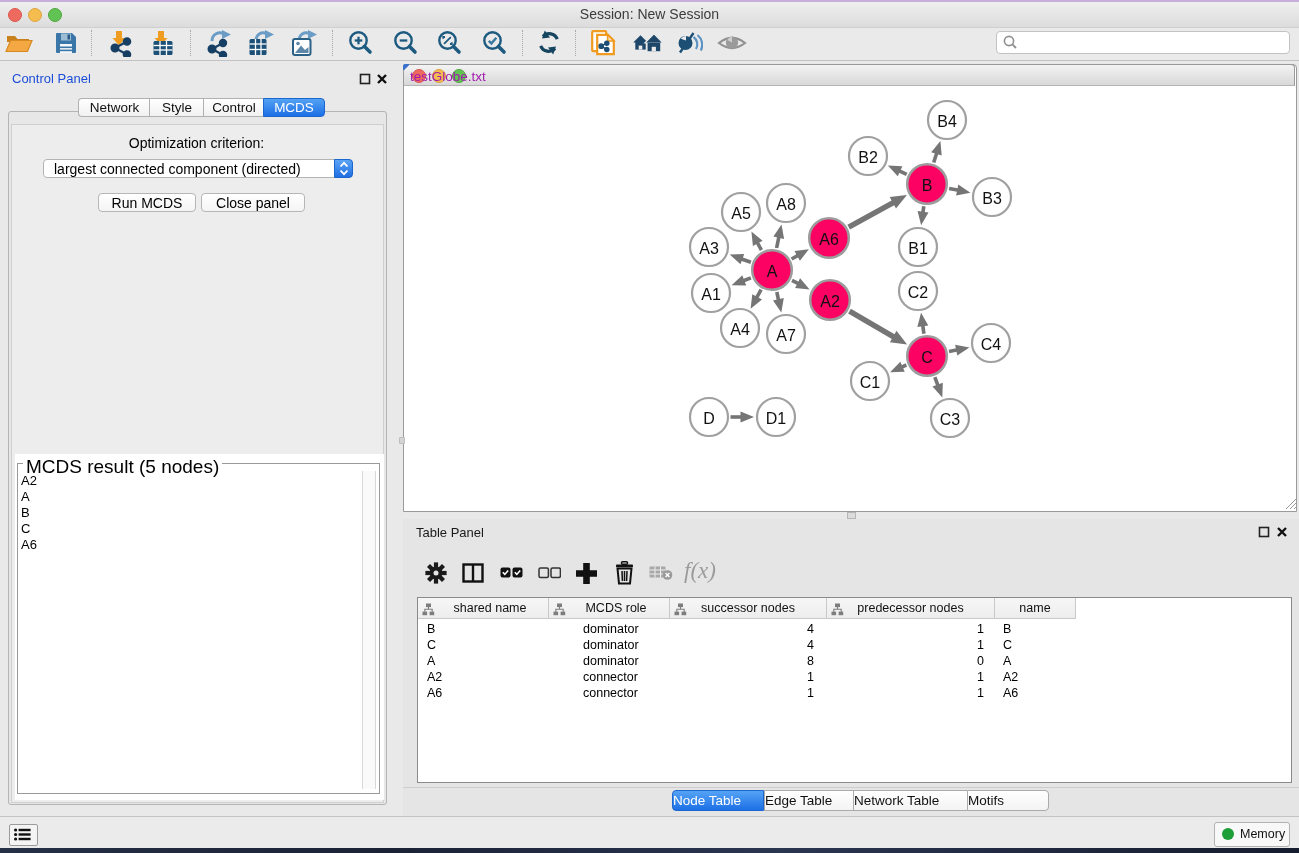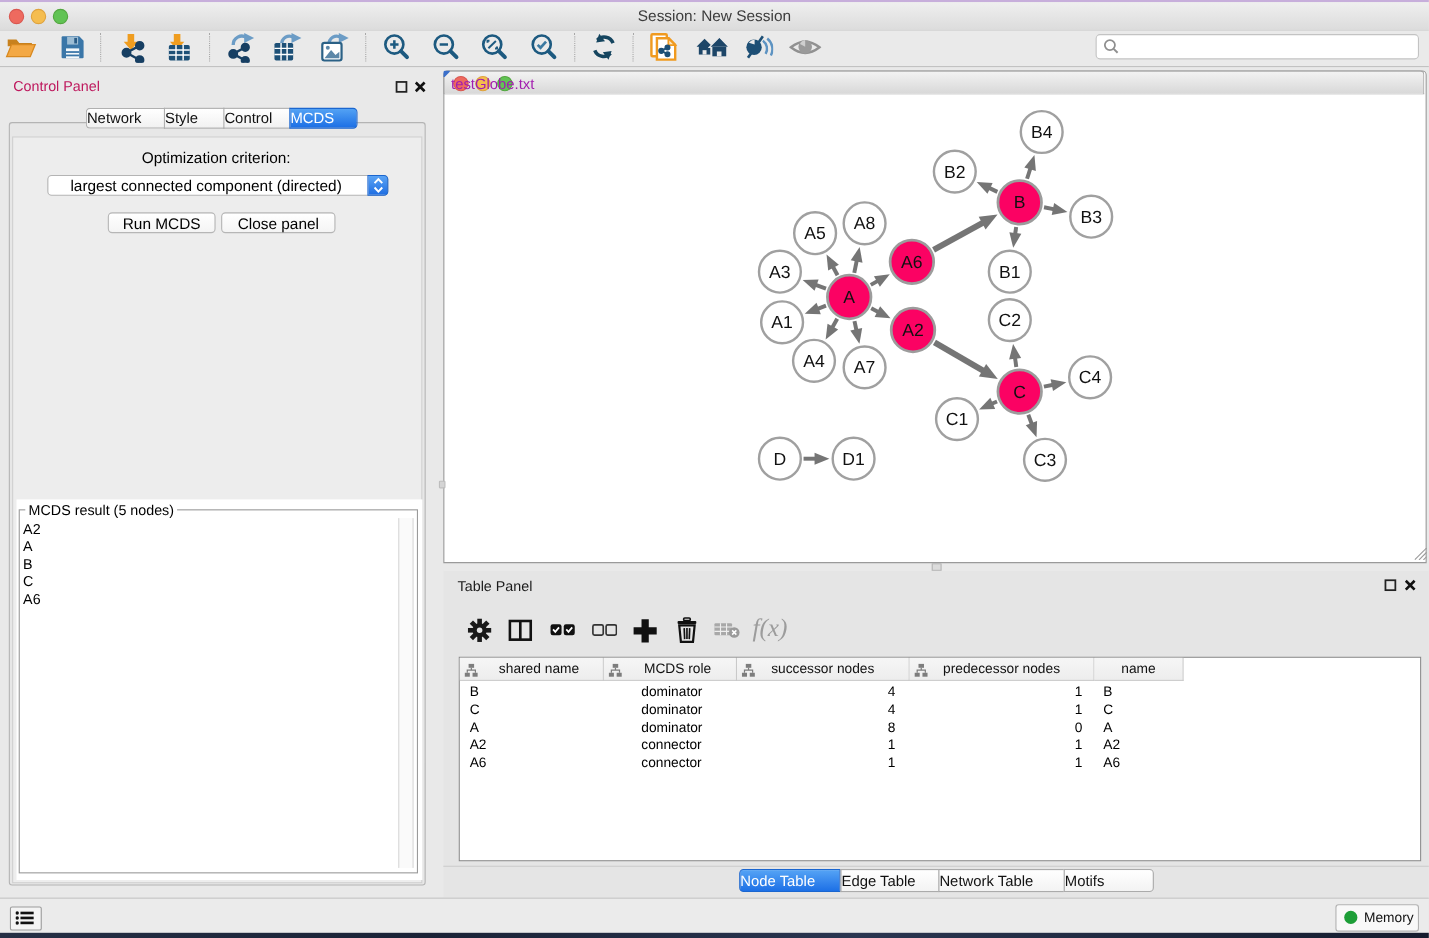--- a/index.html
+++ b/index.html
@@ -11,35 +11,35 @@
 
 #topstrip{left:0;top:0;width:1299px;height:2px;background:#c7aedb}
 #titlebar{left:0;top:2px;width:1299px;height:25px;
  background:linear-gradient(#efefef,#dcdcdc);border-bottom:1px solid #cfcfcf}
 #titletext{left:0;top:6px;width:1299px;text-align:center;font-size:14px;color:#3c3c3c}
 .tl{position:absolute;width:12px;height:12px;border-radius:50%}
 #toolbar{left:0;top:28px;width:1299px;height:32px;background:#eaeaea;border-bottom:1px solid #c2c2c2}
 .tsep{position:absolute;top:30px;height:26px;width:0;border-left:1px dotted #a8a8a8}
 #searchbox{left:996px;top:31px;width:292px;height:21px;background:#fff;border:1px solid #c3c3c3;border-radius:4px}
 
-#cp-title{left:12px;top:71px;font-size:13px;color:#be185d}
+#cp-title{left:12px;top:71px;font-size:13px;color:#1d4ed8}
 #cp-pane{left:8px;top:111px;width:377px;height:692px;border:1px solid #b4b4b4;border-radius:3px;background:#e7e7e7}
 #cp-inner{left:11px;top:124px;width:371px;height:677px;border:1px solid #cfcfcf;background:#ededed}
 #whitepanel{left:15px;top:454px;width:369px;height:346px;background:#fff}
 .tab{position:absolute;top:98px;height:17px;background:linear-gradient(#ffffff,#f1f1f1);border:1px solid #b0b0b0;border-right:none;
- font-size:13.5px;color:#111;text-align:left;line-height:17px}
+ font-size:13.5px;color:#111;text-align:center;line-height:17px}
 .tabsel{background:linear-gradient(#53a2f4,#1c6fe5);color:#fff;border-color:#1b66cf}
 #optlabel{left:8px;top:135px;width:377px;text-align:center;font-size:14px;color:#000}
 #combo{left:43px;top:159px;width:310px;height:19px;background:#fff;border:1px solid #b4b4b4;border-radius:4px;
- font-size:14px;color:#000;line-height:19px;padding-left:20px;box-sizing:border-box}
+ font-size:14px;color:#000;line-height:19px;padding-left:10px;box-sizing:border-box}
 #combobtn{left:334px;top:159px;width:19px;height:19px;border-radius:0 4px 4px 0;background:linear-gradient(#5ba4f5,#1f6ee2);border:1px solid #1b66cf;box-sizing:border-box}
 .btn{position:absolute;height:19px;background:linear-gradient(#ffffff,#f4f4f4);border:1px solid #b6b6b6;border-radius:4px;
  font-size:14px;color:#000;text-align:center;line-height:18px;box-sizing:border-box}
 #fieldset{left:17px;top:463px;width:361px;height:329px;border:1px solid #9a9a9a}
-#fs-legend{left:23px;top:456px;background:#fff;padding:0 3px;font-size:13px;color:#000}
+#fs-legend{left:23px;top:456px;background:#fff;padding:0 3px;font-size:19px;color:#000}
 #mcds-list{left:21px;top:473px;width:330px;height:80px;font-size:13px;color:#000;line-height:16px}
 #mcds-scroll{left:362px;top:471px;width:14px;height:318px;background:#fafafa;border-left:1px solid #d8d8d8;border-right:1px solid #d8d8d8;box-sizing:border-box}
 
 #netwin{left:403px;top:64px;width:892px;height:446px;background:#fff;border:1px solid #9a9a9a;border-radius:4px 4px 0 0}
 #nettitle{left:403px;top:64px;width:892px;height:22px;background:linear-gradient(#f3f3f3,#d8d8d8);border:1px solid #9a9a9a;border-radius:4px 4px 0 0;box-sizing:border-box;border-bottom:1px solid #b4b4b4}
 #nettext{left:410px;top:69px;width:892px;text-align:left;font-size:13.5px;color:#a21caf}
 
 #tpbg{left:403px;top:519px;width:896px;height:297px;background:#e5e5e5}
 #tp-title{left:416px;top:525px;font-size:13px;color:#1a1a1a}
 #tbl-wrap{left:417px;top:597px;width:873px;height:184px;background:#fff;border:1px solid #8a8a8a}

